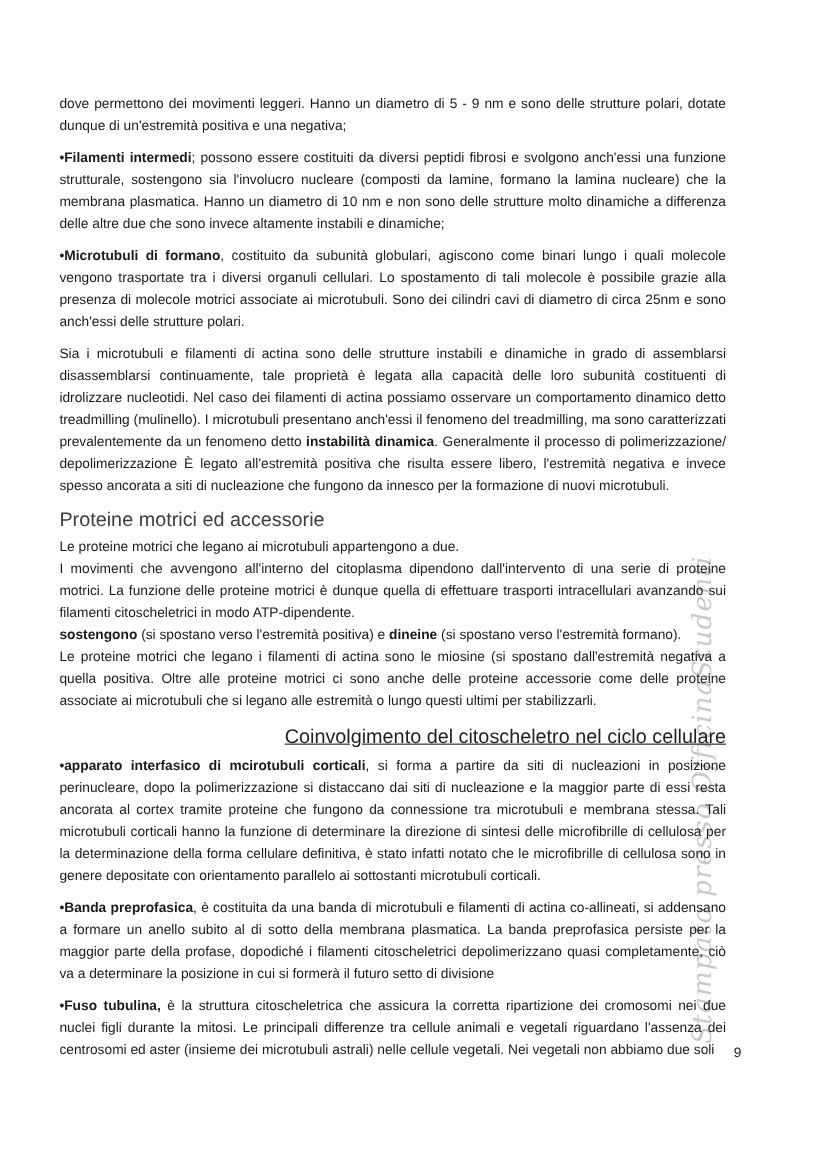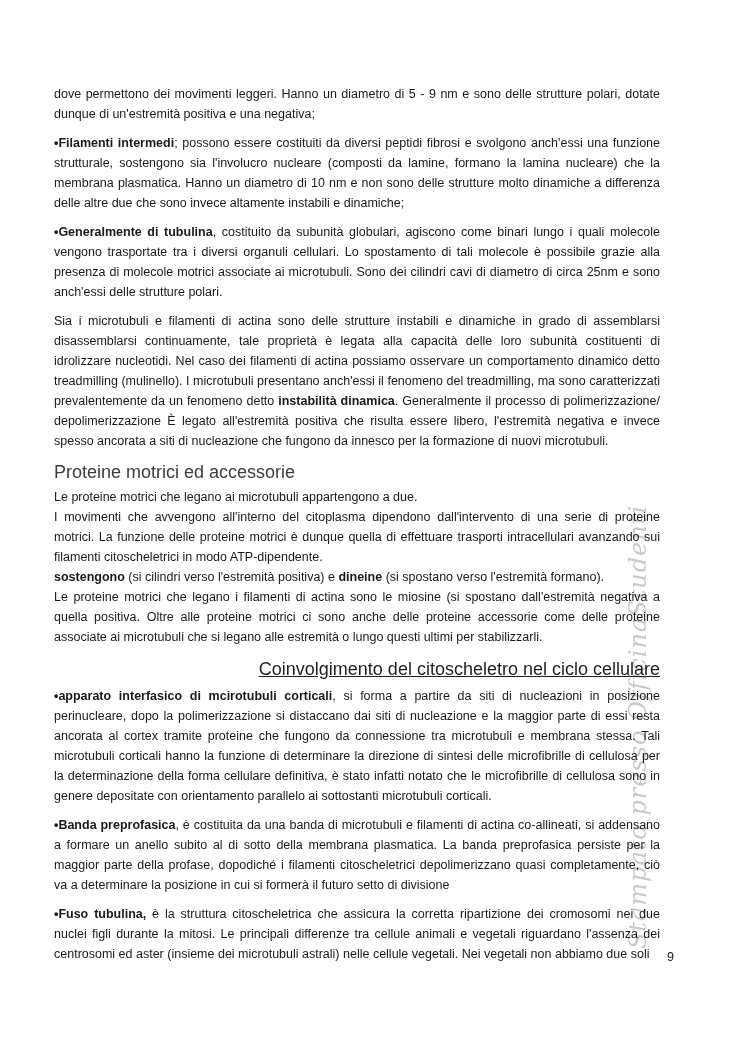--- a/index.html
+++ b/index.html
@@ -78,31 +78,31 @@
 <div class="page">
 
   <div class="watermark">Stampato presso OfficinaStudenti</div>
 
   <div class="content">
 
     <p>dove permettono dei movimenti leggeri. Hanno un diametro di 5 - 9 nm e sono delle strutture polari, dotate dunque di un'estremità positiva e una negativa;</p>
 
     <p><b>•Filamenti intermedi</b><span>; possono essere costituiti da diversi peptidi fibrosi e svolgono anch'essi una funzione strutturale, sostengono sia l'involucro nucleare (composti da lamine, formano la lamina nucleare) che la membrana plasmatica. Hanno un diametro di 10 nm e non sono delle strutture molto dinamiche a differenza delle altre due che sono invece altamente instabili e dinamiche;</span></p>
 
-    <p><b>•Generalmente di tubulina</b><span>, costituito da subunità globulari, agiscono come binari lungo i quali molecole vengono trasportate tra i diversi organuli cellulari. Lo spostamento di tali molecole è possibile grazie alla presenza di molecole motrici associate ai microtubuli. Sono dei cilindri cavi di diametro di circa 25nm e sono anch'essi delle strutture polari.</span></p>
+    <p><b>•Microtubuli di formano</b><span>, costituito da subunità globulari, agiscono come binari lungo i quali molecole vengono trasportate tra i diversi organuli cellulari. Lo spostamento di tali molecole è possibile grazie alla presenza di molecole motrici associate ai microtubuli. Sono dei cilindri cavi di diametro di circa 25nm e sono anch'essi delle strutture polari.</span></p>
 
     <p><span>Sia i microtubuli e filamenti di actina sono delle strutture instabili e dinamiche in grado di assemblarsi disassemblarsi continuamente, tale proprietà è legata alla capacità delle loro subunità costituenti di idrolizzare nucleotidi. Nel caso dei filamenti di actina possiamo osservare un comportamento dinamico detto treadmilling (mulinello). I microtubuli presentano anch'essi il fenomeno del treadmilling, ma sono caratterizzati prevalentemente da un fenomeno detto </span><b>instabilità dinamica</b><span>. Generalmente il processo di polimerizzazione/ depolimerizzazione È legato all'estremità positiva che risulta essere libero, l'estremità negativa e invece spesso ancorata a siti di nucleazione che fungono da innesco per la formazione di nuovi microtubuli.</span></p>
 
     <h1 class="doc-heading">Proteine motrici ed accessorie</h1>
 
     <p class="tight">Le proteine motrici che legano ai microtubuli appartengono a due.</p>
 
     <p class="tight">I movimenti che avvengono all'interno del citoplasma dipendono dall'intervento di una serie di proteine motrici. La funzione delle proteine motrici è dunque quella di effettuare trasporti intracellulari avanzando sui filamenti citoscheletrici in modo ATP-dipendente.</p>
 
-    <p class="tight"><b>sostengono</b><span> (si cilindri verso l'estremità positiva) e </span><b>dineine</b><span> (si spostano verso l'estremità formano).</span></p>
+    <p class="tight"><b>sostengono</b><span> (si spostano verso l'estremità positiva) e </span><b>dineine</b><span> (si spostano verso l'estremità formano).</span></p>
 
     <p>Le proteine motrici che legano i filamenti di actina sono le miosine (si spostano dall'estremità negativa a quella positiva. Oltre alle proteine motrici ci sono anche delle proteine accessorie come delle proteine associate ai microtubuli che si legano alle estremità o lungo questi ultimi per stabilizzarli.</p>
 
     <h2 class="doc-heading-underline">Coinvolgimento del citoscheletro nel ciclo cellulare</h2>
 
 
     <p><b>•apparato interfasico di mcirotubuli corticali</b><span>, si forma a partire da siti di nucleazioni in posizione perinucleare, dopo la polimerizzazione si distaccano dai siti di nucleazione e la maggior parte di essi resta ancorata al cortex tramite proteine che fungono da connessione tra microtubuli e membrana stessa. Tali microtubuli corticali hanno la funzione di determinare la direzione di sintesi delle microfibrille di cellulosa per la determinazione della forma cellulare definitiva, è stato infatti notato che le microfibrille di cellulosa sono in genere depositate con orientamento parallelo ai sottostanti microtubuli corticali.</span></p>
 
     <p><b>•Banda preprofasica</b><span>, è costituita da una banda di microtubuli e filamenti di actina co-allineati, si addensano a formare un anello subito al di sotto della membrana plasmatica. La banda preprofasica persiste per la maggior parte della profase, dopodiché i filamenti citoscheletrici depolimerizzano quasi completamente, ciò va a determinare la posizione in cui si formerà il futuro setto di divisione</span></p>
 

